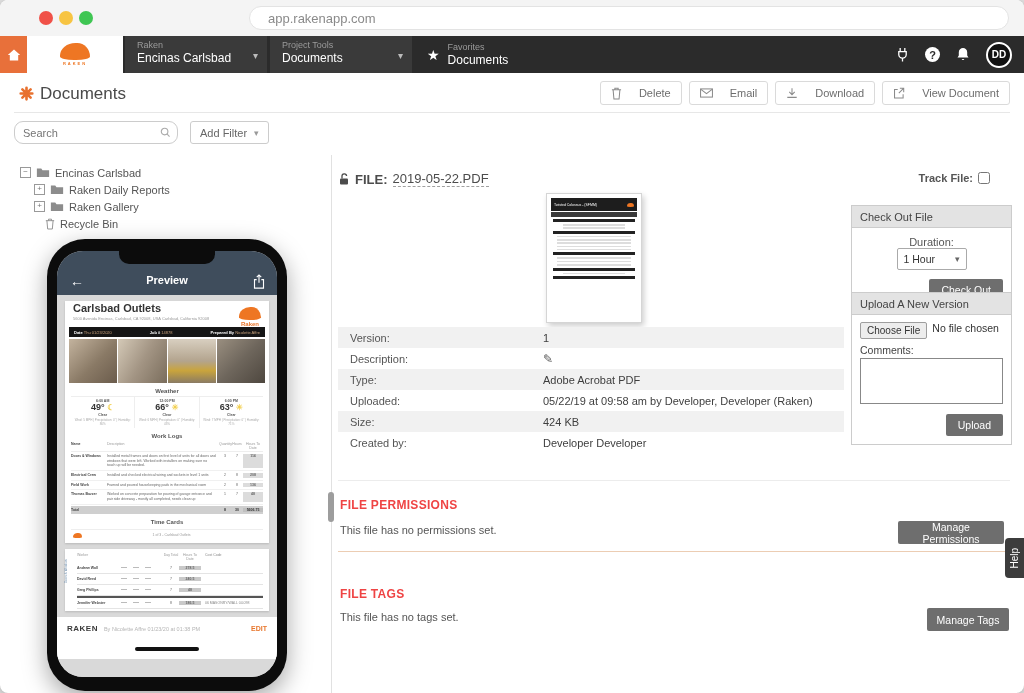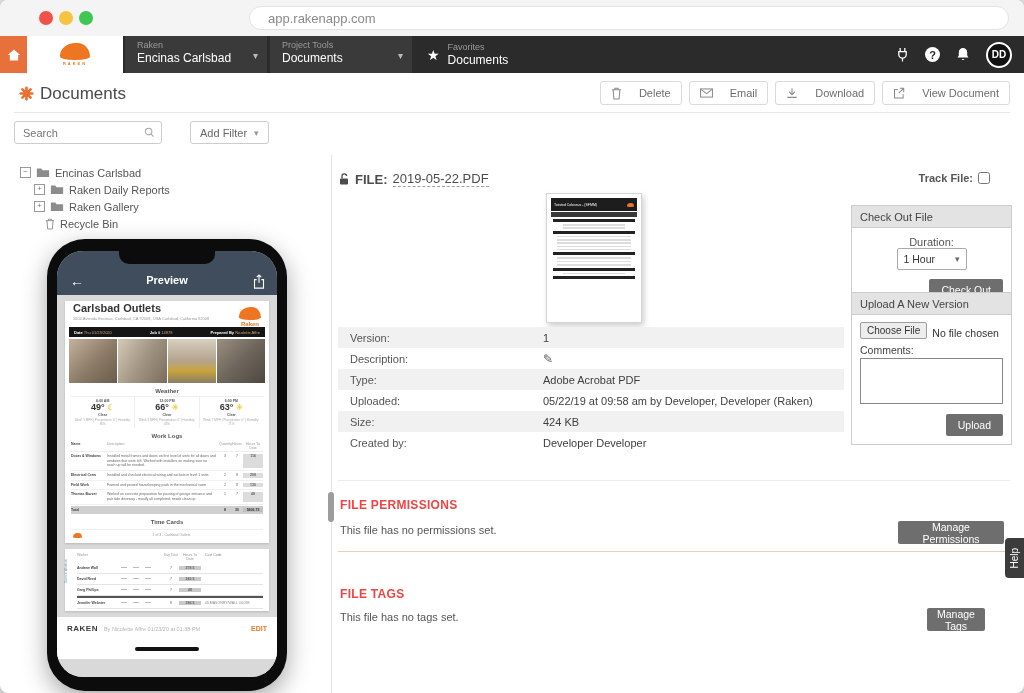--- a/index.html
+++ b/index.html
@@ -32,21 +32,21 @@
   .navicons{position:absolute;right:12px;top:0;height:37px;display:flex;align-items:center;gap:16px;}
   .qicon{width:15px;height:15px;border-radius:50%;background:#fff;color:#2b2b2b;font-size:11px;font-weight:bold;display:flex;align-items:center;justify-content:center;}
   .avatar{width:26px;height:26px;border-radius:50%;background:#111;border:2px solid #fff;color:#fff;font-size:10px;font-weight:bold;display:flex;align-items:center;justify-content:center;box-sizing:border-box;cursor:pointer;}
 
   
   .ptitle{position:absolute;left:40px;top:84px;font-size:17px;color:#4a4a4a;}
   .picon{position:absolute;left:19px;top:86px;}
   .topbtns{position:absolute;right:14px;top:81px;display:flex;gap:7px;}
   .btn{display:flex;align-items:center;gap:17px;border:1px solid #dadada;border-radius:3px;background:#fff;color:#6d6d6d;font-size:11px;padding:0 10px;height:24px;cursor:pointer;}
   .hdivider{position:absolute;left:14px;right:14px;top:112px;height:1px;background:#e7e7e7;}
-  .searchbox{position:absolute;left:14px;top:121px;width:148px;height:23px;border:1px solid #ccc;border-radius:3px;background:#fff;box-sizing:border-box;}
+  .searchbox{position:absolute;left:14px;top:121px;width:164px;height:23px;border:1px solid #ccc;border-radius:9px;background:#fff;box-sizing:border-box;}
   .searchbox input{border:0;outline:none;width:130px;height:21px;font-size:11px;padding:0 0 0 8px;color:#555;font-family:"Liberation Sans",sans-serif;background:transparent;}
   .searchmag{position:absolute;right:6px;top:5px;}
   .addfilter{position:absolute;left:190px;top:121px;height:23px;border:1px solid #ccc;border-radius:3px;background:#fff;color:#666;font-size:11px;display:flex;align-items:center;gap:7px;padding:0 9px;cursor:pointer;}
 
   
   .tree{position:absolute;left:20px;top:164px;}
   .titem{display:flex;align-items:center;height:17px;font-size:11px;color:#555;cursor:pointer;}
   .indent{width:14px;}
   .ebox{width:9px;height:9px;border:1px solid #999;font-size:8px;line-height:7px;text-align:center;color:#777;margin-right:5px;background:#fff;}
   .ficon{margin-right:5px;display:flex;}
@@ -77,21 +77,21 @@
   .pencil{color:#555;font-size:12px;cursor:pointer;}
 
   
   .panel{position:absolute;left:851px;width:161px;border:1px solid #ccc;background:#fff;box-sizing:border-box;}
   .panelhead{height:21px;background:#e3e3e3;border-bottom:1px solid #ccc;display:flex;align-items:center;padding-left:8px;font-size:11px;color:#444;}
   .panelbody{padding:8px;}
   .durrow{display:flex;justify-content:flex-end;align-items:center;font-size:11px;color:#555;flex-direction:column;}
   .select{width:70px;height:22px;border:1px solid #aaa;border-radius:2px;display:flex;align-items:center;justify-content:space-between;padding:0 6px;font-size:10.5px;color:#333;background:#fff;box-sizing:border-box;cursor:pointer;}
   .darkbtn{background:#6e6e6e;color:#fff;border:0;border-radius:2px;font-size:10.5px;padding:5px 12px;cursor:pointer;font-family:"Liberation Sans",sans-serif;}
   .btnrow{display:flex;justify-content:flex-end;margin-top:9px;}
-  .choosefile{display:flex;align-items:flex-end;gap:5px;font-size:10.5px;color:#333;}
+  .choosefile{display:flex;align-items:flex-start;gap:5px;font-size:10.5px;color:#333;}
   .cfbtn{border:1px solid #9e9e9e;background:#ededed;border-radius:2px;padding:2px 6px;font-size:10px;color:#333;cursor:pointer;}
   .commentslbl{font-size:10.5px;color:#444;margin-top:5px;}
   .panel textarea{width:100%;height:46px;border:1px solid #888;resize:none;box-sizing:border-box;margin-top:2px;}
 
   .sectdiv1{position:absolute;left:338px;right:14px;top:480px;height:1px;background:#ececec;}
   .secttitle{position:absolute;font-size:12px;font-weight:bold;color:#ef4444;letter-spacing:.3px;}
   .sectempty{position:absolute;font-size:11px;color:#555;}
   .tandiv{position:absolute;left:338px;right:14px;top:551px;height:1px;background:#eccdb3;}
   .managebtn{position:absolute;background:#6e6e6e;color:#fff;font-size:10.5px;border:0;border-radius:2px;height:23px;display:flex;align-items:center;justify-content:center;cursor:pointer;font-family:"Liberation Sans",sans-serif;}
 
@@ -430,21 +430,21 @@
       </div>
     </div>
 
     <div class="sectdiv1"></div>
     <div class="secttitle" style="left:340px;top:498px;">FILE PERMISSIONS</div>
     <div class="sectempty" style="left:340px;top:524px;">This file has no permissions set.</div>
     <button class="managebtn" style="left:898px;top:521px;width:106px;">Manage Permissions</button>
     <div class="tandiv"></div>
     <div class="secttitle" style="left:340px;top:587px;">FILE TAGS</div>
     <div class="sectempty" style="left:340px;top:611px;">This file has no tags set.</div>
-    <button class="managebtn" style="left:927px;top:608px;width:58px;">Manage Tags</button>
+    <button class="managebtn" style="left:927px;top:608px;width:82px;">Manage Tags</button>
 
     <div class="helptab">
         <span class="helptxt">Help</span>
       </div>
   </div>
 
   <div class="phone">
     <div class="screen">
       <div class="phead">
         <span class="pback">←</span>

